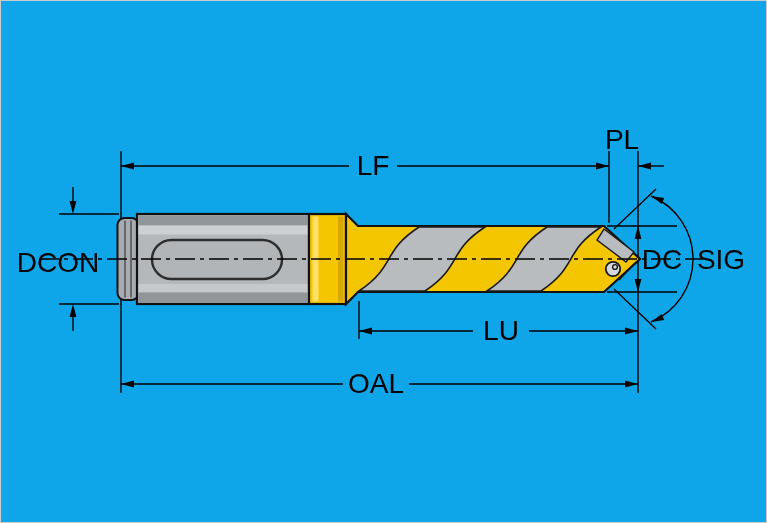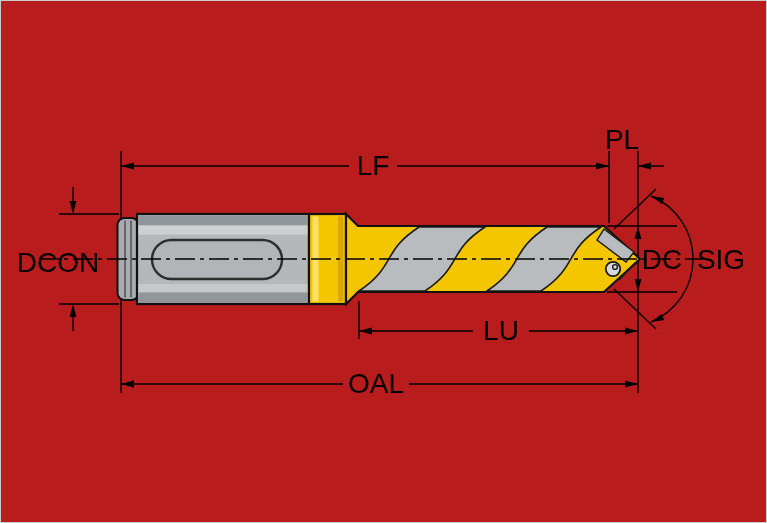--- a/index.html
+++ b/index.html
@@ -1,19 +1,19 @@
 <!DOCTYPE html>
 <html><head>
 <meta charset="utf-8">
 <style>
   html,body{margin:0;padding:0;background:#ffffff;}
   #stage{
     position:relative;
     width:767px;height:523px;
-    background:#b91c1c;
+    background:#0ea5e9;
     border:1px solid #cccccc;
     box-sizing:border-box;
     font-family:"Liberation Sans", sans-serif;
     overflow:hidden;
   }
   svg text{
     font-family:"Liberation Sans", sans-serif;
     font-size:28px;
     fill:#000000;
   }

